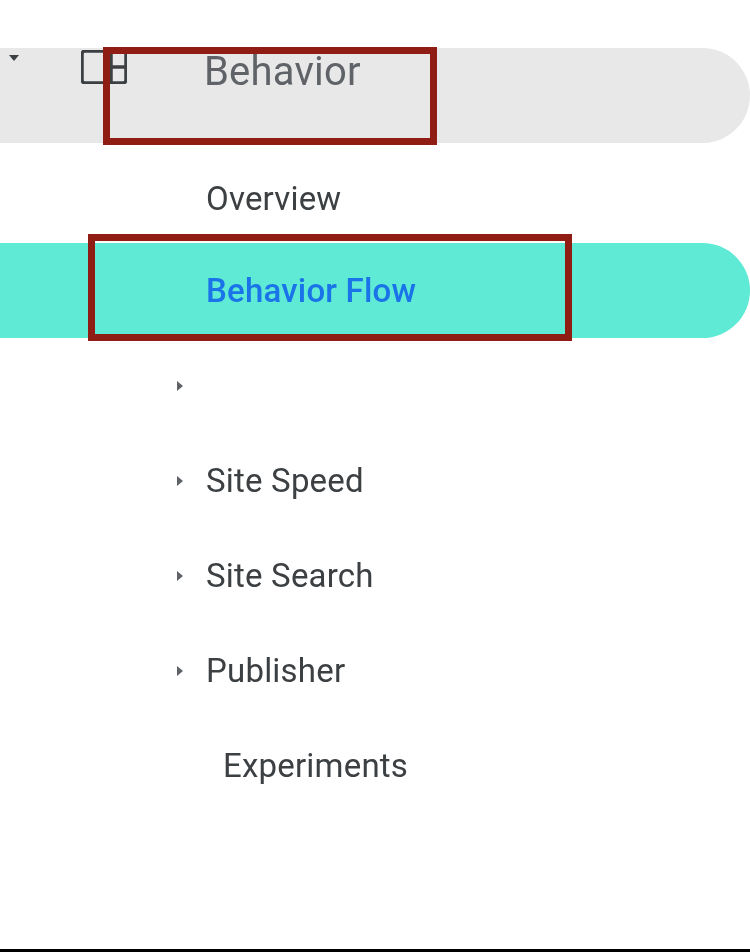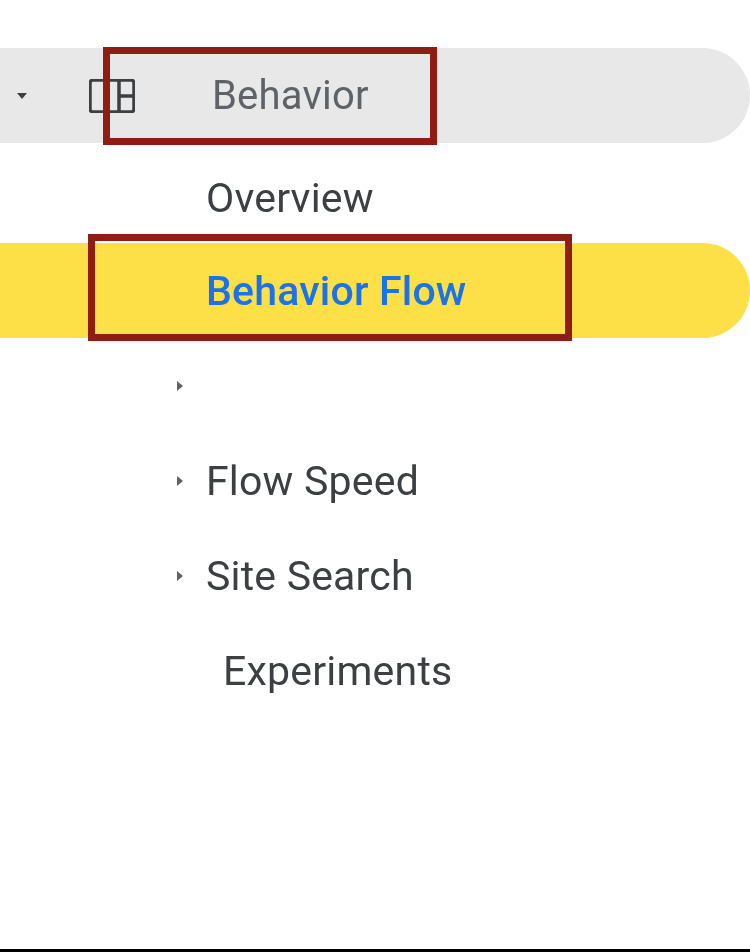--- a/index.html
+++ b/index.html
@@ -10,23 +10,22 @@
       font-family: "Google Sans", "Product Sans", Roboto, "Helvetica Neue", Arial, sans-serif;
       -webkit-font-smoothing: antialiased;
       overflow: hidden;
     }
     body { position: relative; border-bottom: 3px solid #000; }
 
     .nav { position: absolute; left: 0; right: 0; top: 48px; }
 
     .nav-section {
       display: flex;
-      align-items: center;
       height: 95px;
-      padding-left: 12px;
+      padding-left: 4px;
       background: #e8e8e8;
       border-top-right-radius: 60px;
       border-bottom-right-radius: 60px;
       width: 750px;
       gap: 35px;
     }
     .nav-section .chev {
       margin-left: 0;
       width: 20px; height: 20px;
       color: #3c4043;
@@ -58,29 +57,29 @@
     .sub-item .exp {
       width: 24px; height: 24px;
       margin-left: 168px;
       color: #5f6368;
       display: flex; align-items: center; justify-content: center;
       flex: 0 0 24px;
     }
     .sub-item .exp.empty { visibility: hidden; }
     .sub-item .label {
       margin-left: 14px;
-      font-size: 41px;
+      font-size: 33px;
       color: #3c4043;
       letter-spacing: 0.2px;
     }
     .sub-item.leaf .label { margin-left: 14px; }
     .sub-item.leaf .exp { visibility: hidden; }
 
     .sub-item.active {
-      background: #fde047;
+      background: #5eead4;
     }
     .sub-item.active .label {
       color: #1a73e8;
       font-weight: 500;
     }
     .sub-item.leaf.no-exp .label { margin-left: -6px; }
     
     #item-overview { height: 90px; }
 
     .hl {
@@ -141,33 +140,41 @@
           </svg>
       </span>
     </div>
 
     <div class="sub-item">
       <span class="exp">
         <svg width="16" height="16" viewBox="0 0 16 16">
             <path d="M5 3 L11 8 L5 13 Z" fill="currentColor"></path>
           </svg>
       </span>
-      <span class="label">Flow Speed</span>
+      <span class="label">Site Speed</span>
     </div>
 
     <div class="sub-item">
       <span class="exp">
         <svg width="16" height="16" viewBox="0 0 16 16">
             <path d="M5 3 L11 8 L5 13 Z" fill="currentColor"></path>
           </svg>
       </span>
       <span class="label">Site Search</span>
     </div>
 
 
+    <div class="sub-item">
+      <span class="exp">
+        <svg width="16" height="16" viewBox="0 0 16 16">
+            <path d="M5 3 L11 8 L5 13 Z" fill="currentColor"></path>
+          </svg>
+      </span>
+      <span class="label">Publisher</span>
+    </div>
 
     <div class="sub-item leaf no-exp">
       <span class="exp empty"></span>
       <span class="label" style="margin-left:31px">Experiments</span>
     </div>
 
   </div>
 </nav>
 
 <div class="hl hl1"></div>

